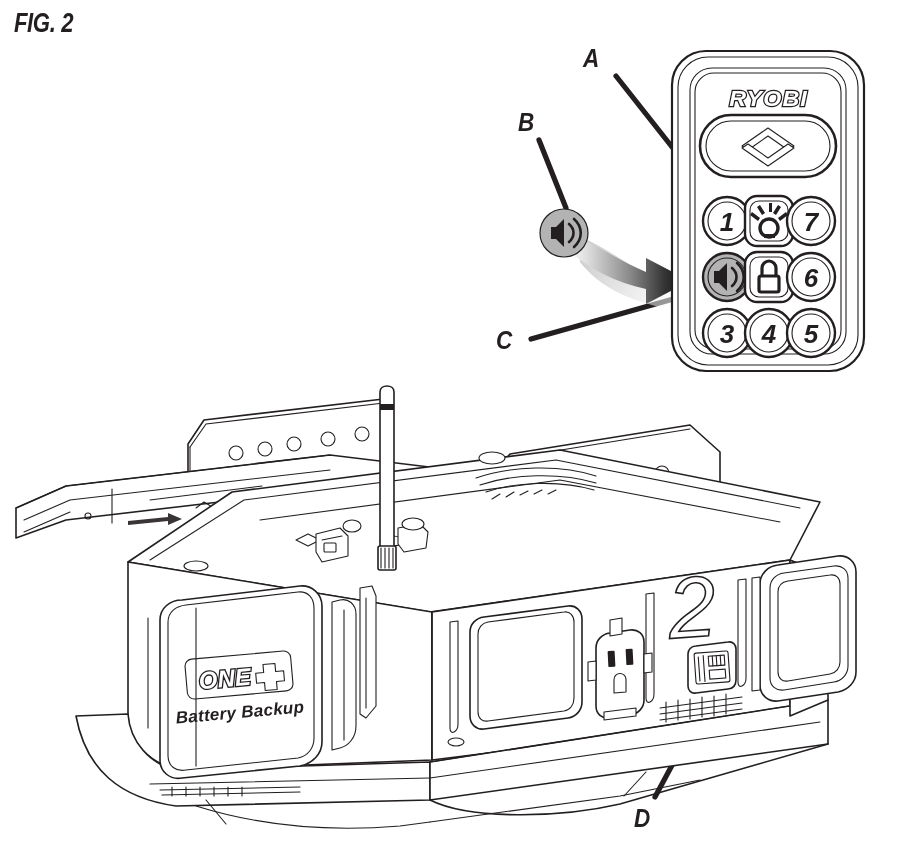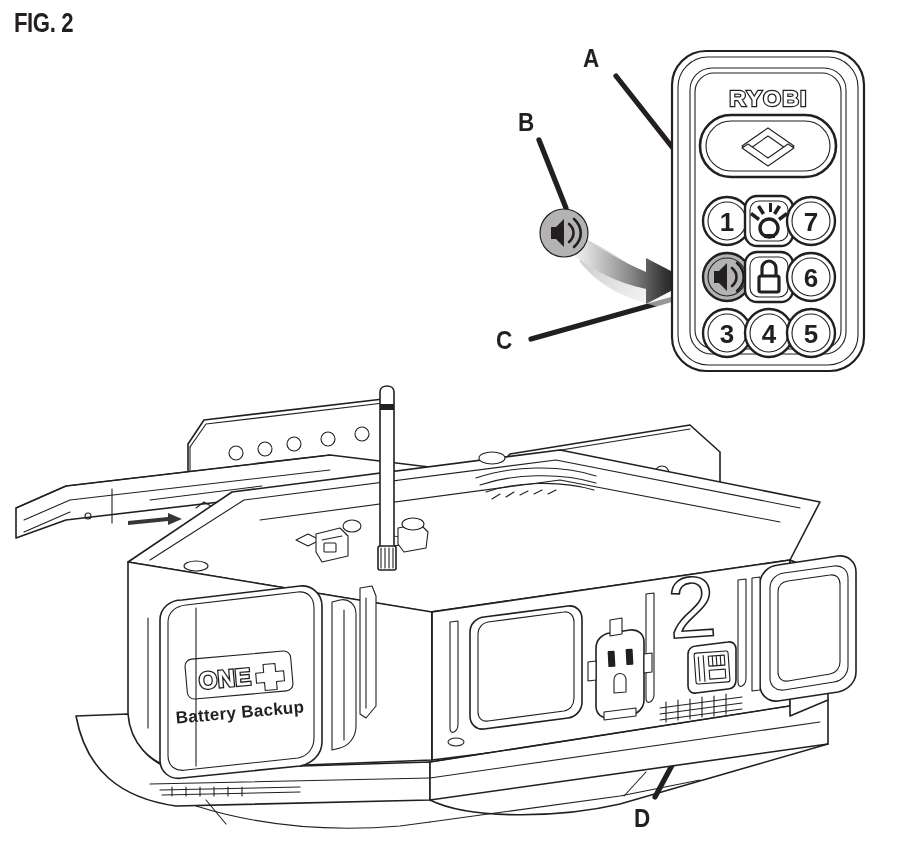--- a/index.html
+++ b/index.html
@@ -14,20 +14,21 @@
     position: relative;
     overflow: hidden;
     font-family: "Liberation Sans", sans-serif;
     color: #1a1a1a;
   }
   #figure-root {
     position: absolute;
     left: 0; top: 0;
     width: 897px;
     height: 841px;
+    font-style: italic;
   }
   .fig-title {
     position: absolute;
     left: 14px;
     top: 8px;
     font-family: "Liberation Sans", sans-serif;
     font-weight: bold;
     font-size: 27px;
     letter-spacing: -0.5px;
     transform: scaleX(0.82);

